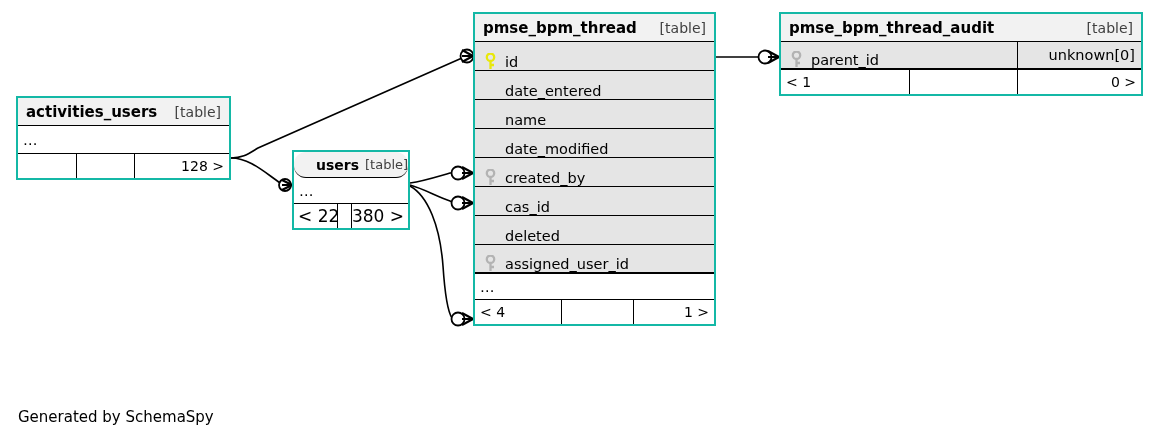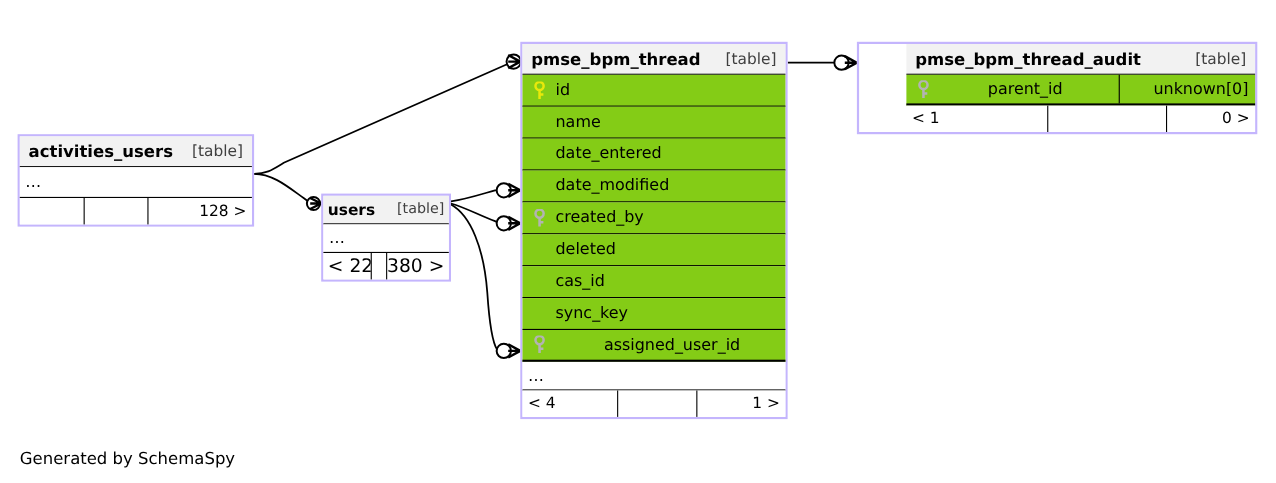--- a/index.html
+++ b/index.html
@@ -24,25 +24,24 @@
   }
   #edge-layer {
     position: absolute;
     left: 0; top: 0;
     width: 1160px;
     height: 439px;
     pointer-events: none;
   }
   .table-box {
     position: absolute;
-    border: 2px solid #c4b5fd;
+    border: 2px solid #14b8a6;
     background: #ffffff;
     box-sizing: border-box;
     z-index: 3;
-    margin-top: 26px;
   }
   .tbl-header {
     display: flex;
     align-items: center;
     justify-content: space-between;
     background: #f2f2f2;
     border-bottom: 1px solid #000000;
     box-sizing: border-box;
     padding: 0 8px;
     height: 28px;
@@ -54,29 +53,28 @@
     white-space: nowrap;
   }
   .tbl-kind {
     font-size: 14px;
     color: #404040;
     white-space: nowrap;
     padding-left: 12px;
   }
   .col-row {
     display: flex;
-    align-items: center;
+    align-items: flex-end;
     height: 29px;
     border-bottom: 1px solid #000000;
     box-sizing: border-box;
-    background: #84cc16;
+    background: #e5e5e5;
   }
   .col-row.last-col {
     border-bottom: 2px solid #000000;
-    gap: 44px;
   }
   .key-cell {
     width: 30px;
     min-width: 30px;
     display: flex;
     align-items: center;
     justify-content: center;
   }
   .col-label {
     font-size: 14.5px;
@@ -124,34 +122,34 @@
     border-left: 1px solid #000000;
   }
   .fc-left { justify-content: flex-start; }
   .fc-right { justify-content: flex-end; }
 
   
   #tbl-pmse_bpm_thread {
     left: 473px; top: 12px; width: 243px;
   }
   #tbl-pmse_bpm_thread_audit {
-    left: 779px; top: 12px; width: 364px; padding-left: 43px;
+    left: 779px; top: 12px; width: 364px;
   }
   #tbl-activities_users {
     left: 16px; top: 96px; width: 215px;
   }
   #tbl-users {
     left: 292px; top: 150px; width: 118px;
   }
 
   #tbl-pmse_bpm_thread_audit .col-row { height: 28px; }
   #tbl-pmse_bpm_thread_audit .type-cell { width: 124px; justify-content: flex-end; }
 
   #tbl-activities_users .ellipsis-row { height: 28px; }
-  #tbl-users .tbl-header { height: 26px; padding: 0 4px; }
+  #tbl-users .tbl-header { height: 26px; padding: 0 22px; border-radius: 12px; }
   #tbl-users .tbl-name { font-size: 14px; }
   #tbl-users .tbl-kind { font-size: 13px; padding-left: 6px; }
   #tbl-users .ellipsis-row { height: 26px; }
   #tbl-users .footer-cell { font-size: 17px; padding: 0 4px; }
 
   .caption {
     position: absolute;
     left: 18px;
     top: 408px;
     font-size: 15px;
@@ -208,58 +206,54 @@
         <svg class="key-icon" width="13" height="17" viewBox="0 0 13 17">
           <circle cx="6.5" cy="4.2" r="3.7" fill="none" stroke="#e8e80b" stroke-width="2.3"></circle>
           <path d="M6.5,7.6 L6.5,16 M6.5,12 L10,12" stroke="#e8e80b" stroke-width="2.3" fill="none"></path>
         </svg>
       </span>
       <span class="col-label">id</span>
     </div>
 
     <div class="col-row">
       <span class="key-cell"></span>
+      <span class="col-label">date_entered</span>
+    </div>
+
+    <div class="col-row">
+      <span class="key-cell"></span>
       <span class="col-label">name</span>
-    </div>
-
-    <div class="col-row">
-      <span class="key-cell"></span>
-      <span class="col-label">date_entered</span>
     </div>
 
     <div class="col-row">
       <span class="key-cell"></span>
       <span class="col-label">date_modified</span>
     </div>
 
 
     <div class="col-row">
       <span class="key-cell">
         <svg class="key-icon" width="13" height="17" viewBox="0 0 13 17">
           <circle cx="6.5" cy="4.2" r="3.7" fill="none" stroke="#b3b3b3" stroke-width="2.3"></circle>
           <path d="M6.5,7.6 L6.5,16 M6.5,12 L10,12" stroke="#b3b3b3" stroke-width="2.3" fill="none"></path>
         </svg>
       </span>
       <span class="col-label">created_by</span>
     </div>
 
     <div class="col-row">
       <span class="key-cell"></span>
+      <span class="col-label">cas_id</span>
+    </div>
+
+    <div class="col-row">
+      <span class="key-cell"></span>
       <span class="col-label">deleted</span>
     </div>
 
-    <div class="col-row">
-      <span class="key-cell"></span>
-      <span class="col-label">cas_id</span>
-    </div>
-
-    <div class="col-row">
-      <span class="key-cell"></span>
-      <span class="col-label">sync_key</span>
-    </div>
 
     <div class="col-row last-col">
       <span class="key-cell">
         <svg class="key-icon" width="13" height="17" viewBox="0 0 13 17">
           <circle cx="6.5" cy="4.2" r="3.7" fill="none" stroke="#b3b3b3" stroke-width="2.3"></circle>
           <path d="M6.5,7.6 L6.5,16 M6.5,12 L10,12" stroke="#b3b3b3" stroke-width="2.3" fill="none"></path>
         </svg>
       </span>
       <span class="col-label">assigned_user_id</span>
     </div>

